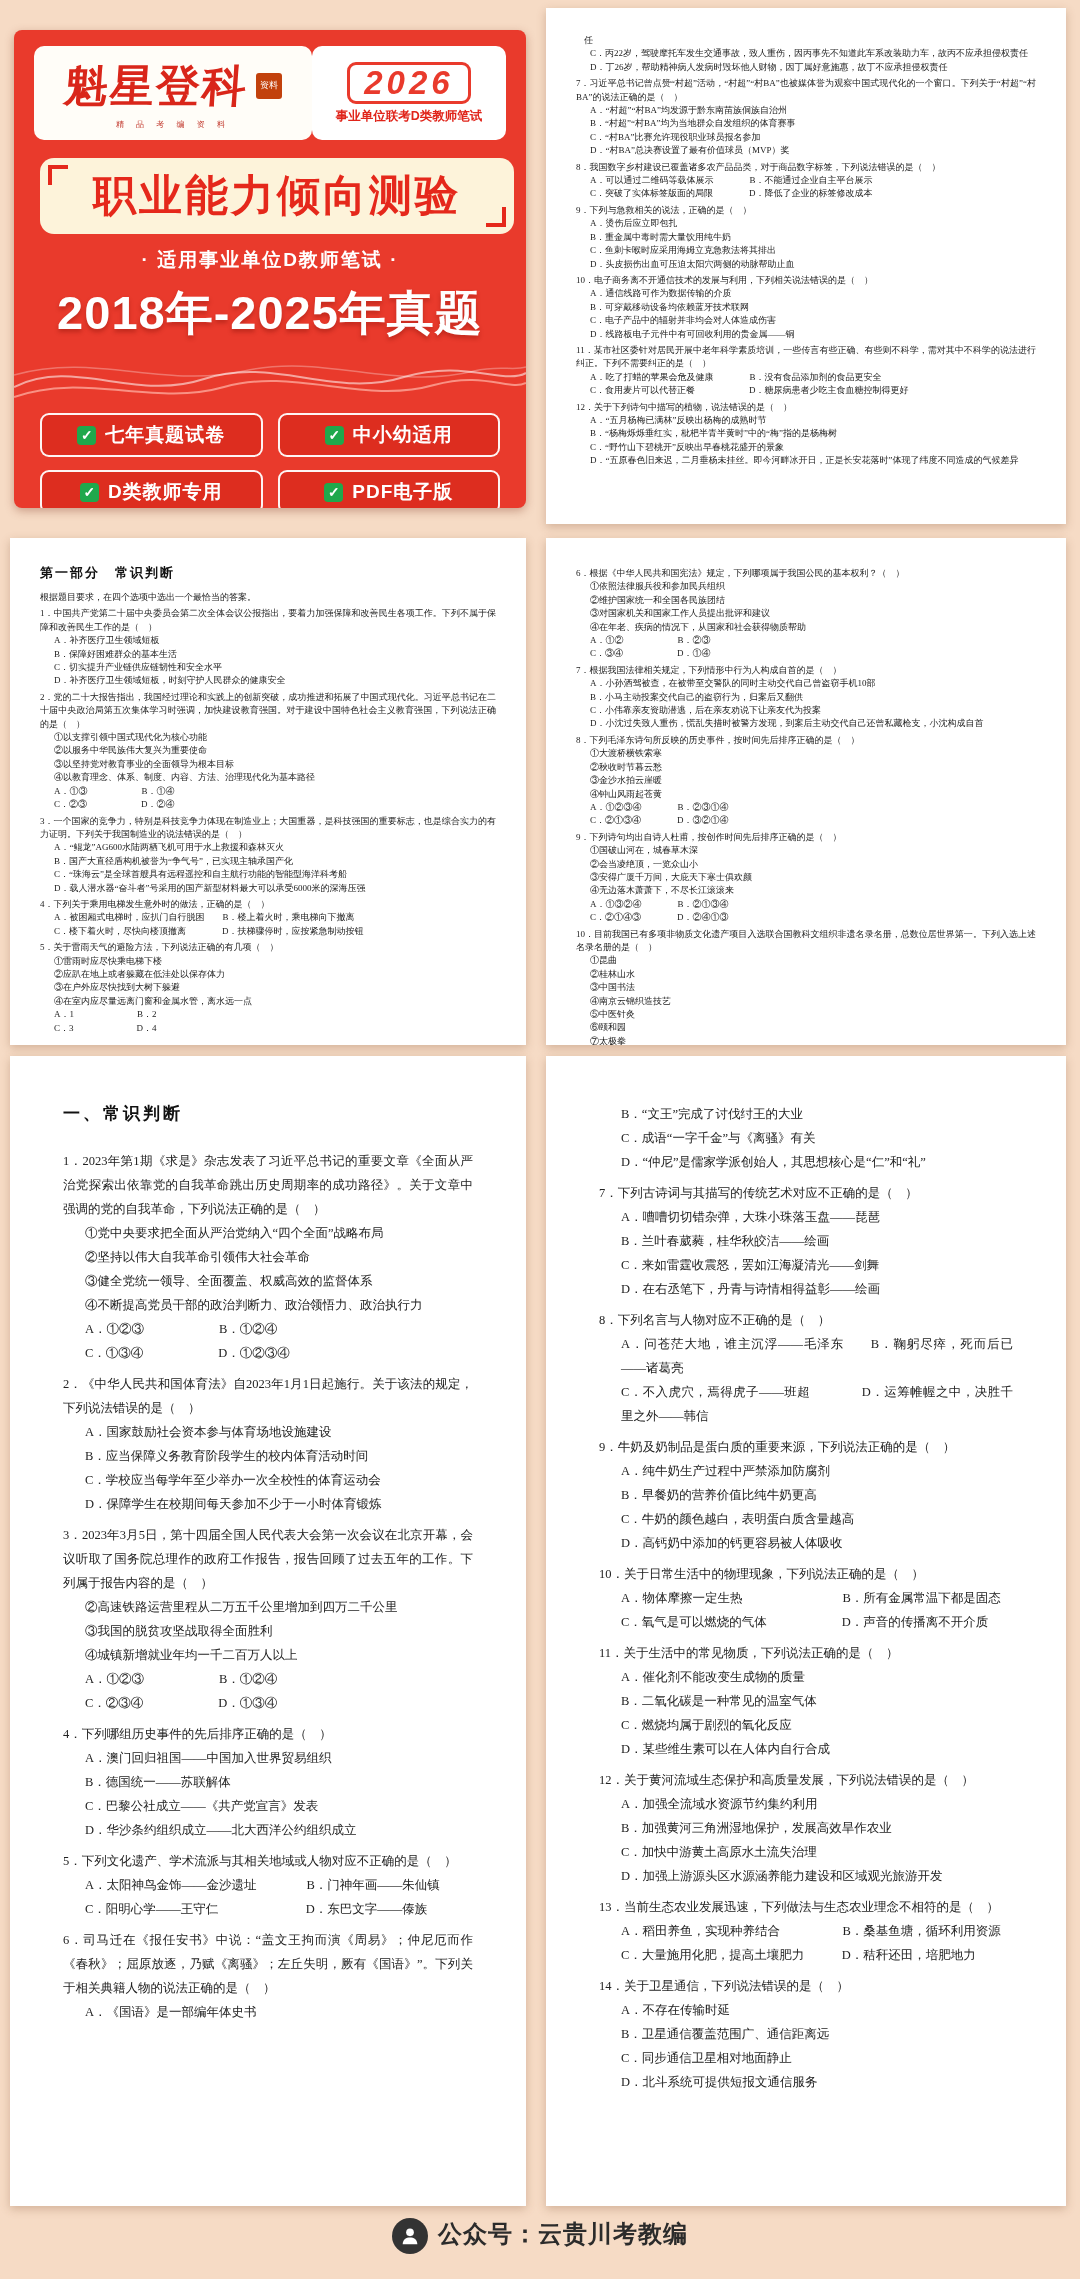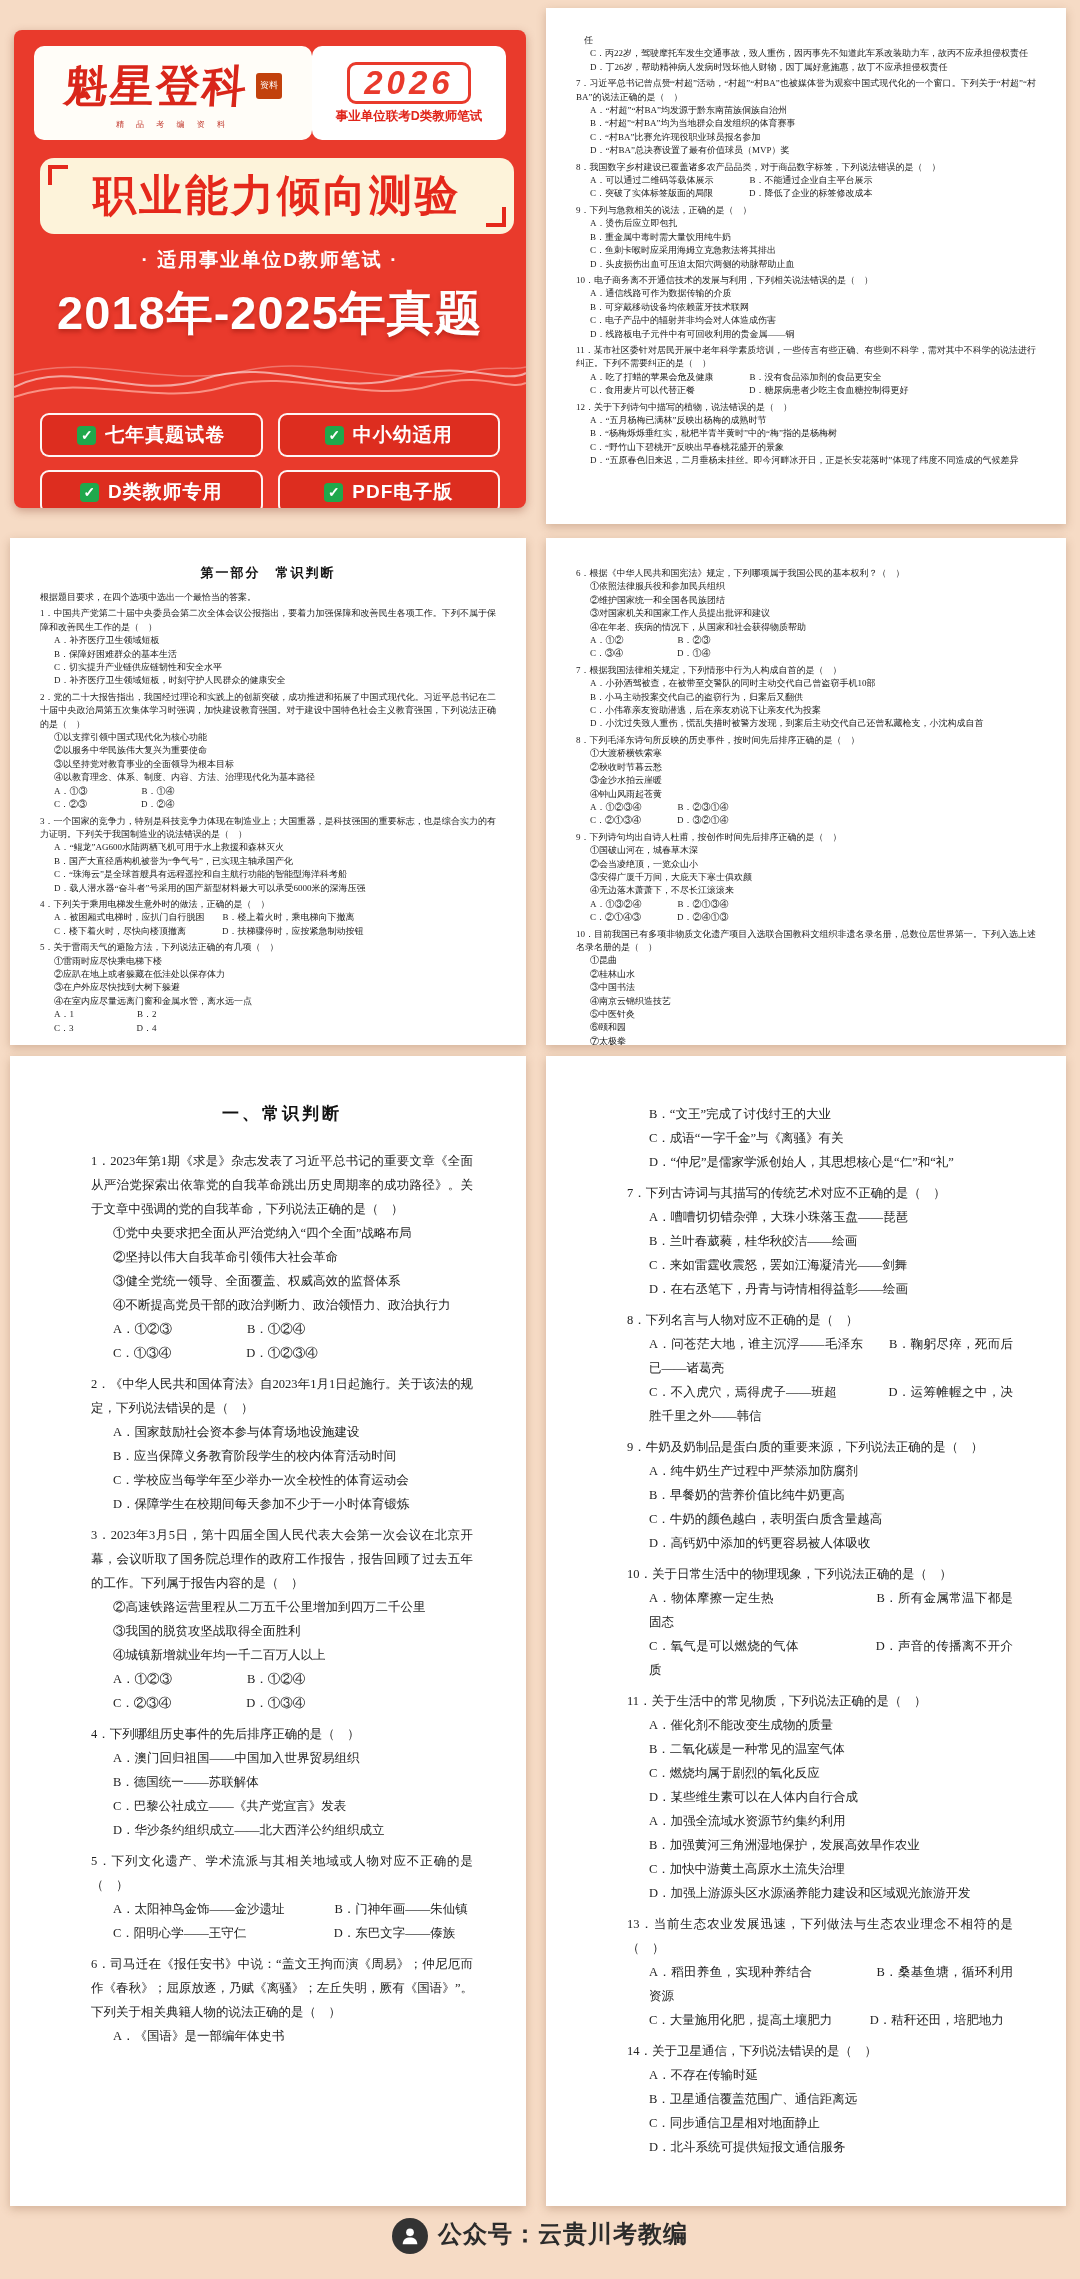--- a/index.html
+++ b/index.html
@@ -3,38 +3,38 @@
 <meta charset="utf-8">
 <style>
   html,body{margin:0;padding:0;}
   body{background:#e9cdb5;font-family:"Liberation Sans",sans-serif;}
   .canvas{position:relative;width:1080px;height:2279px;background:#f6dbc5;overflow:hidden;}
 
   
   .page{position:absolute;background:#ffffff;box-shadow:0 3px 9px rgba(120,70,40,.28);overflow:hidden;color:#222;
         font-family:"Liberation Serif",serif;}
   .page-inner{padding:26px 30px;}
-  .page-header{text-align:center;font-weight:bold;color:#111;}
+  .page-header{text-align:left;font-weight:bold;color:#111;}
   .pg-sm .page-header{font-size:13px;margin-bottom:9px;letter-spacing:2px;}
   .pg-lg .page-header{font-size:17px;margin-bottom:24px;letter-spacing:3px;}
   .line{text-align:justify;}
   .pg-sm .line{font-size:9px;line-height:13.4px;}
   .pg-lg .line{font-size:12.5px;line-height:24px;}
   .pg-sm .line.i1{padding-left:14px;}
   .pg-lg .line.i1{padding-left:22px;}
   .pg-sm .line.i2{padding-left:8px;}
   .pg-sm .line.i0{margin-top:3px;}
   .pg-lg .line.i0{margin-top:7px;}
 
   .page0{left:546px;top:8px;width:520px;height:516px;}
   .page1{left:10px;top:538px;width:516px;height:507px;}
   .page2{left:546px;top:538px;width:520px;height:507px;}
   .page3{left:10px;top:1056px;width:516px;height:1150px;}
   .page4{left:546px;top:1056px;width:520px;height:1150px;}
-  .pg-lg .page-inner{padding:46px 53px;margin-left:28px;}
+  .pg-lg .page-inner{padding:46px 53px;}
 
   
   .cover{position:absolute;left:14px;top:30px;width:512px;height:478px;background:#e93a2c;border-radius:8px;
          box-shadow:0 3px 10px rgba(120,40,20,.35);overflow:hidden;}
   .cover-top{display:flex;justify-content:space-between;align-items:stretch;padding:16px 20px 0 20px;}
   .logo-box{background:#fffdf8;border-radius:10px;width:292px;height:94px;display:flex;flex-direction:column;
             align-items:center;justify-content:center;}
   .logo-row{display:flex;align-items:center;gap:8px;}
   .logo-text{font-family:"Liberation Serif",serif;font-weight:900;font-size:44px;color:#d9261a;
              letter-spacing:2px;transform:skewX(-4deg);}
@@ -286,20 +286,21 @@
         <div class="line i1">C．牛奶的颜色越白，表明蛋白质含量越高</div>
         <div class="line i1">D．高钙奶中添加的钙更容易被人体吸收</div>
         <div class="line i0">10．关于日常生活中的物理现象，下列说法正确的是（　）</div>
         <div class="line i1">A．物体摩擦一定生热　　　　　　　　B．所有金属常温下都是固态</div>
         <div class="line i1">C．氧气是可以燃烧的气体　　　　　　D．声音的传播离不开介质</div>
         <div class="line i0">11．关于生活中的常见物质，下列说法正确的是（　）</div>
         <div class="line i1">A．催化剂不能改变生成物的质量</div>
         <div class="line i1">B．二氧化碳是一种常见的温室气体</div>
         <div class="line i1">C．燃烧均属于剧烈的氧化反应</div>
         <div class="line i1">D．某些维生素可以在人体内自行合成</div>
+        <div class="line i0">12．关于黄河流域生态保护和高质量发展，下列说法错误的是（　）</div>
         <div class="line i1">A．加强全流域水资源节约集约利用</div>
         <div class="line i1">B．加强黄河三角洲湿地保护，发展高效旱作农业</div>
         <div class="line i1">C．加快中游黄土高原水土流失治理</div>
         <div class="line i1">D．加强上游源头区水源涵养能力建设和区域观光旅游开发</div>
         <div class="line i0">13．当前生态农业发展迅速，下列做法与生态农业理念不相符的是（　）</div>
         <div class="line i1">A．稻田养鱼，实现种养结合　　　　　B．桑基鱼塘，循环利用资源</div>
         <div class="line i1">C．大量施用化肥，提高土壤肥力　　　D．秸秆还田，培肥地力</div>
         <div class="line i0">14．关于卫星通信，下列说法错误的是（　）</div>
         <div class="line i1">A．不存在传输时延</div>
         <div class="line i1">B．卫星通信覆盖范围广、通信距离远</div>

